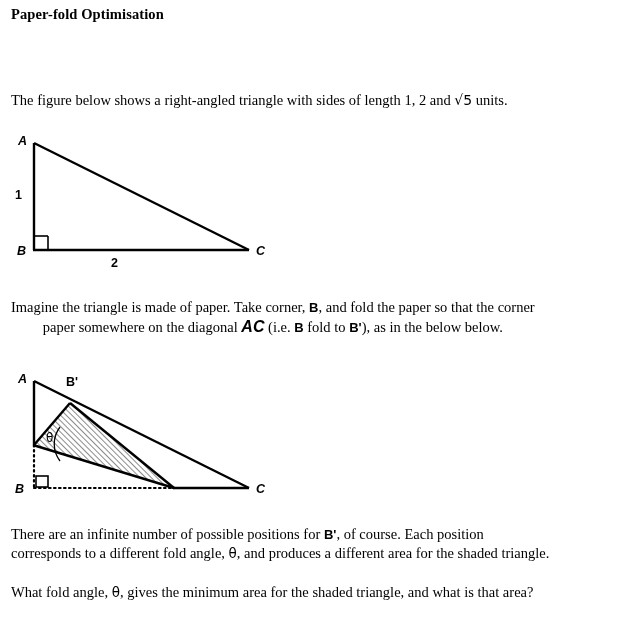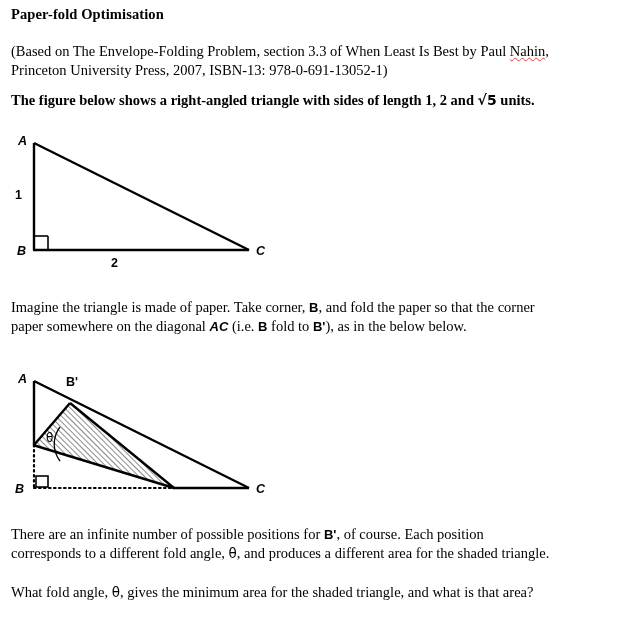--- a/index.html
+++ b/index.html
@@ -34,36 +34,36 @@
   }
   .para {
     position: absolute;
     left: 7px;
     font-family: "Liberation Serif", serif;
     font-size: 14.5px;
     line-height: 19px;
     white-space: nowrap;
   }
   .para-attrib { top: 42px; }
-  .para-intro  { top: 91px; font-weight: bold; }
-  .para-fold   { top: 298px; }
+  .para-intro  { top: 91px; }
+  .para-fold   { top: 298px; text-align: center; }
   .para-infin  { top: 525px; }
   .para-question { top: 583px; }
 
   .spell-flag {
     text-decoration: underline;
     text-decoration-style: wavy;
     text-decoration-color: #e04040;
     text-decoration-thickness: 1px;
   }
   .mathital {
     font-family: "Liberation Sans", sans-serif;
     font-weight: bold;
     font-style: italic;
-    font-size: 13px;
+    font-size: 16px;
   }
   .mathb {
     font-family: "Liberation Sans", sans-serif;
     font-weight: bold;
     font-size: 13px;
   }
   .theta-inline {
     font-family: "DejaVu Sans", sans-serif;
     font-size: 13.5px;
   }
@@ -99,24 +99,20 @@
     fill: #000000;
   }
 </style>
 </head>
 <body>
 
 <div class="page">
 
   <div class="doc-title">Paper-fold Optimisation</div>
 
-  <div class="para para-attrib">
-    <span><span>(Based on The Envelope-Folding Problem, section 3.3 of When Least Is Best by Paul </span><span class="spell-flag">Nahin</span><span>,</span></span><br>
-    <span>Princeton University Press, 2007, ISBN-13: 978-0-691-13052-1)</span>
-  </div>
 
   <div class="para para-intro"><span>The figure below shows a right-angled triangle with sides of length 1, 2 and </span><span class="radical">√5</span><span> units.</span></div>
 
   <div class="figure fig1">
     <svg width="300" height="150" viewBox="0 0 300 150">
 
       <line x1="30" y1="15" x2="30" y2="122" stroke="#000" stroke-width="2.4"></line>
 
       <line x1="29" y1="122" x2="245" y2="122" stroke="#000" stroke-width="2.4"></line>
 

